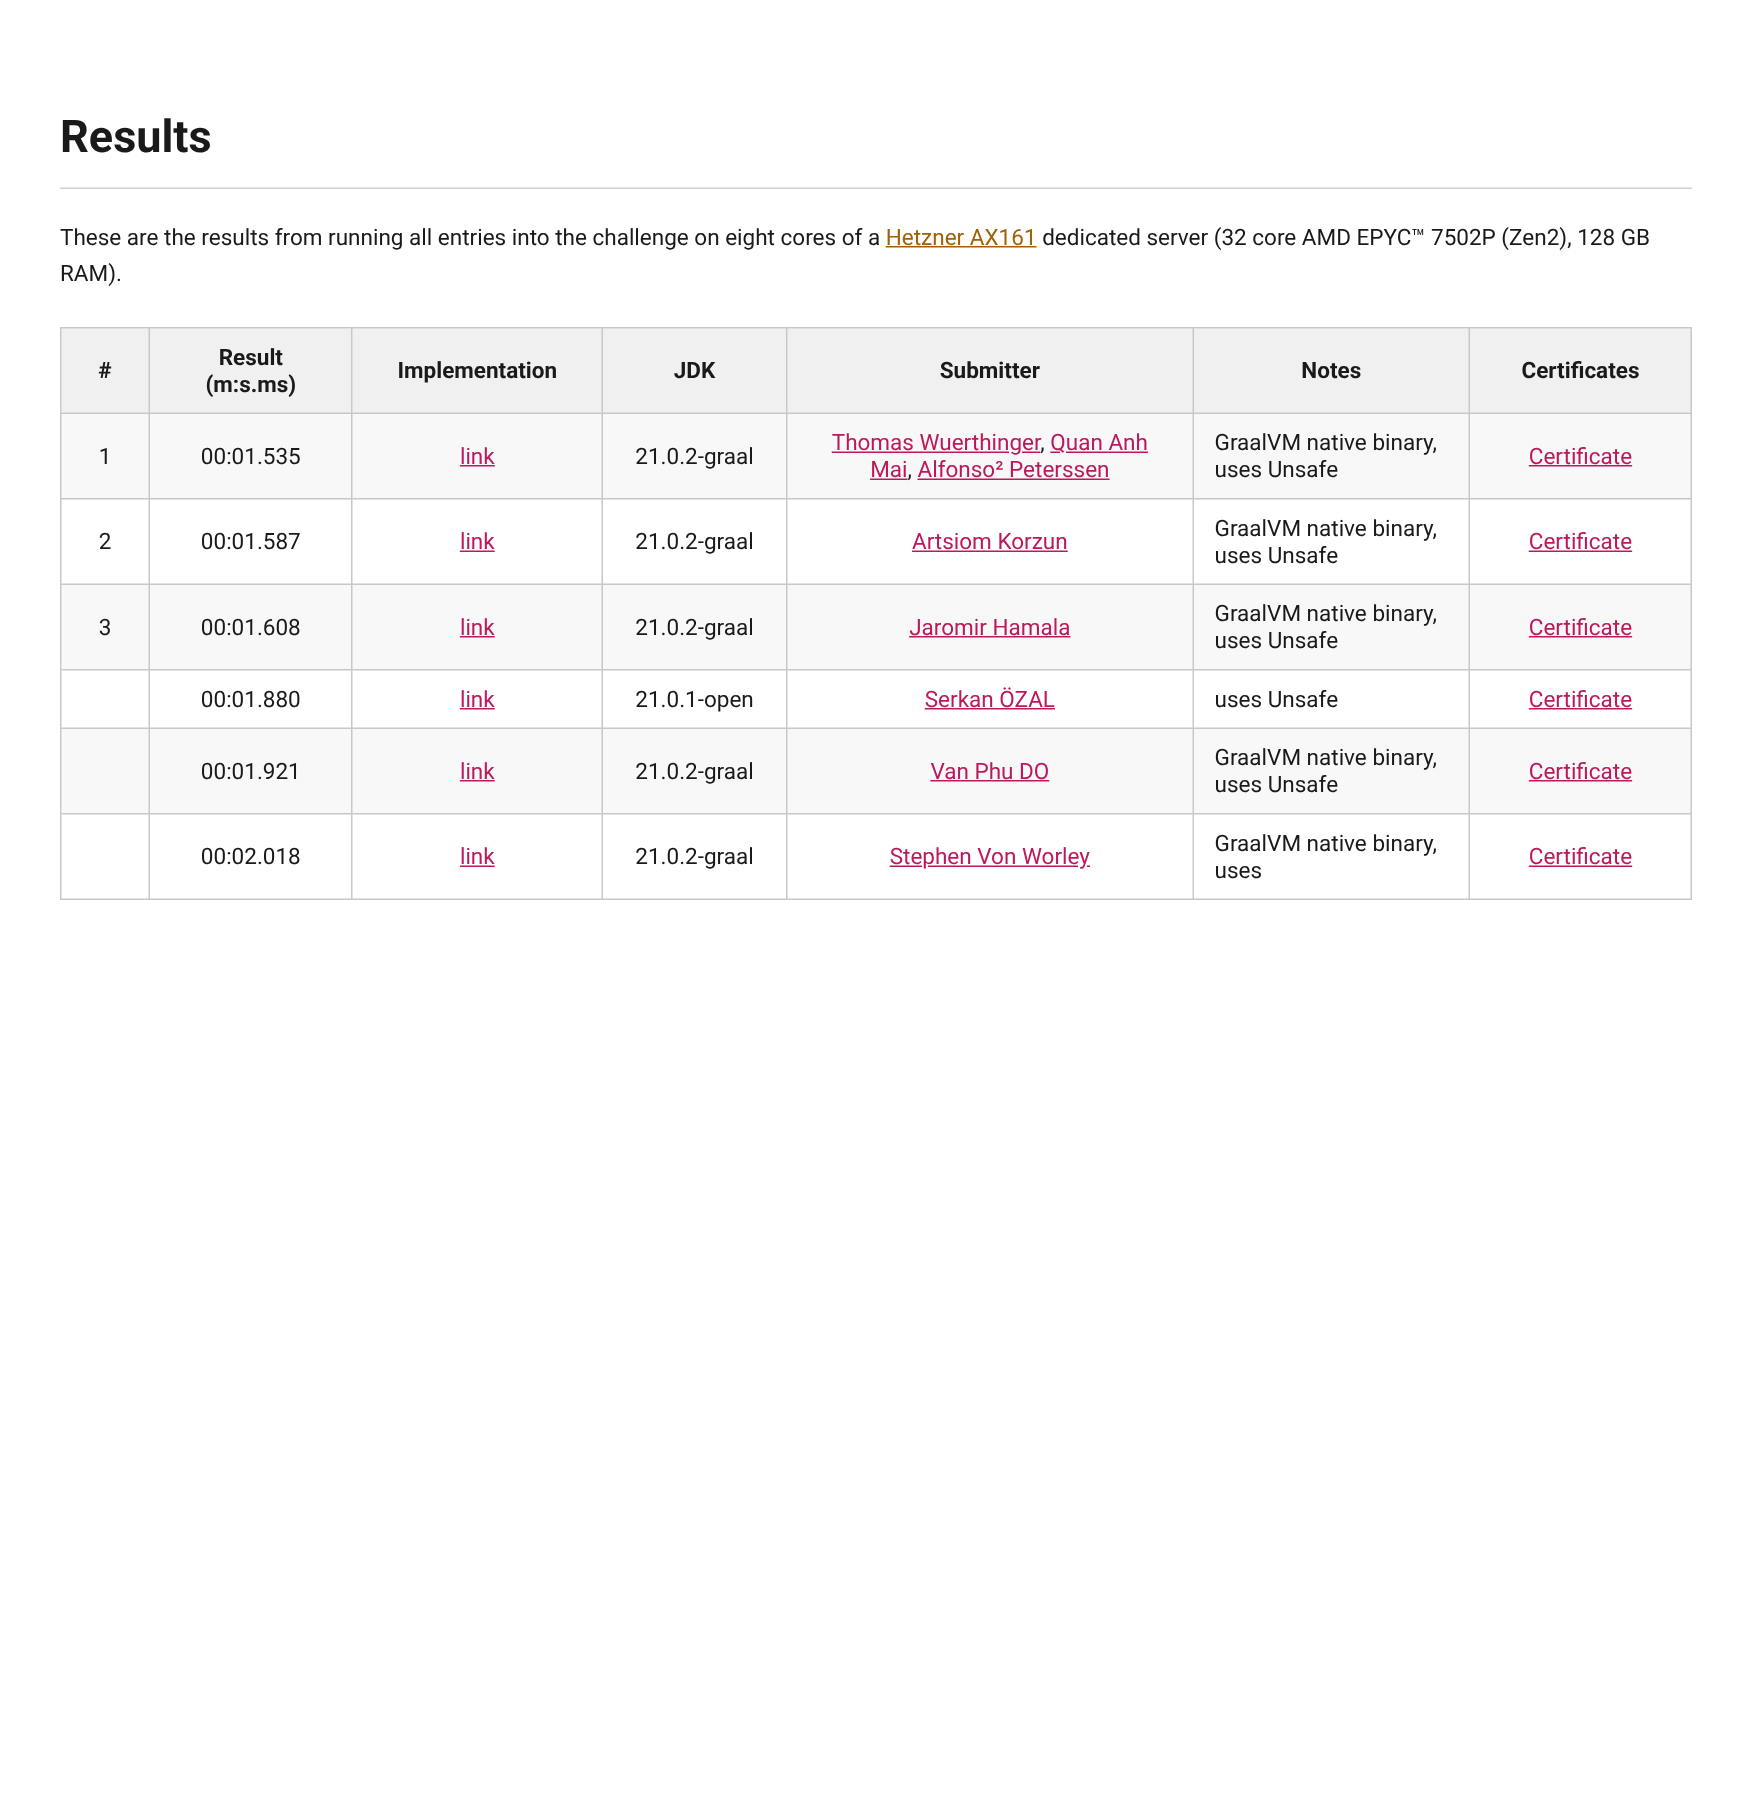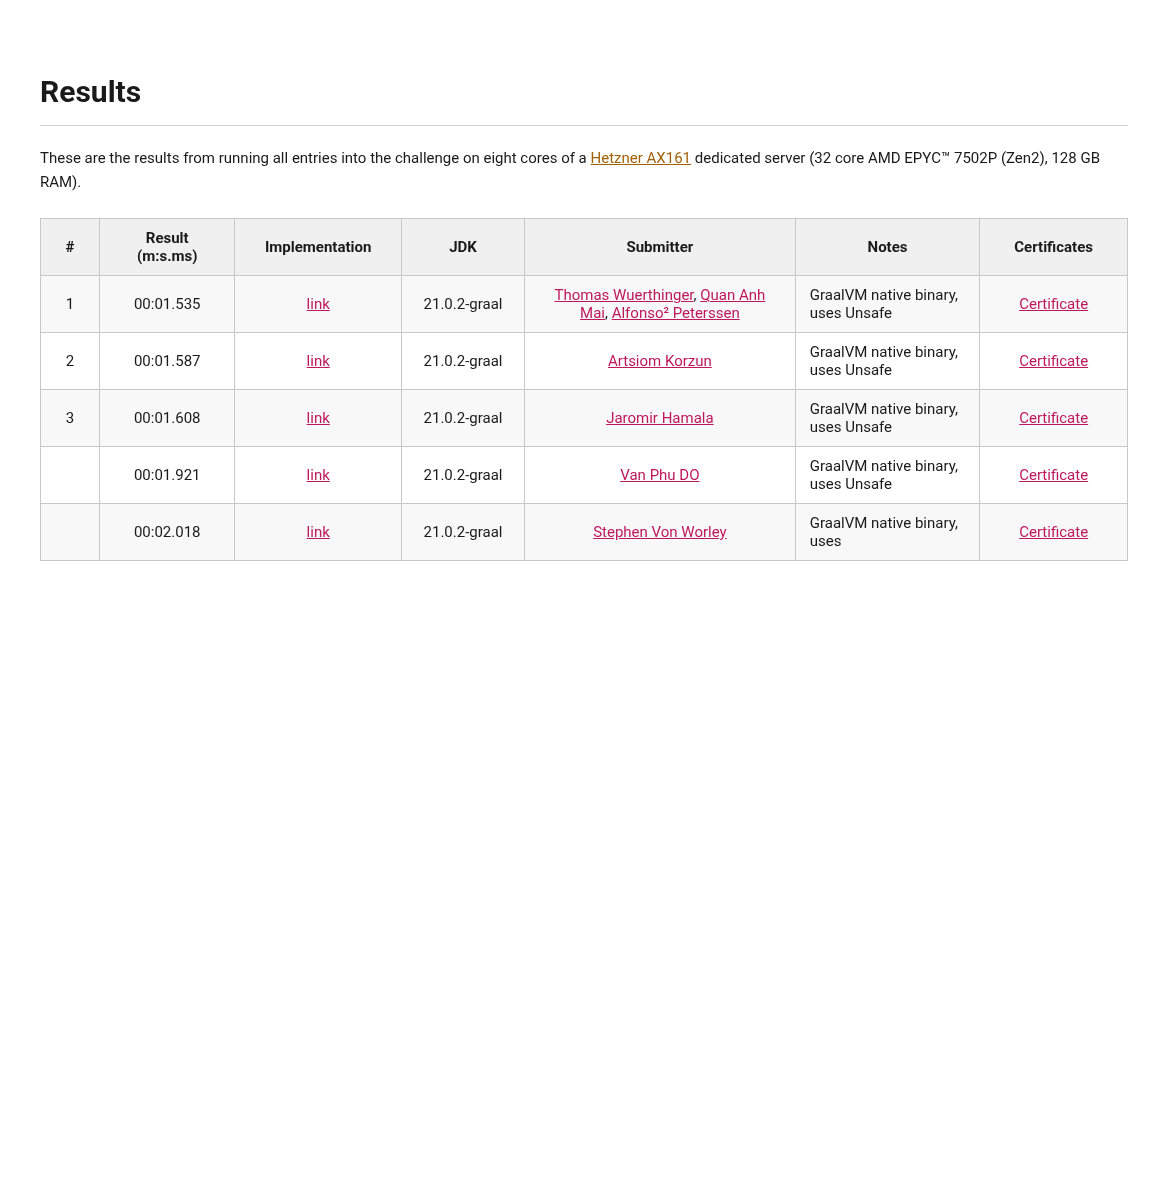--- a/index.html
+++ b/index.html
@@ -132,20 +132,29 @@
         <td>3</td>
         <td>00:01.608</td>
         <td><a class="table-link" href="#">link</a></td>
         <td>21.0.2-graal</td>
         <td><a class="table-link" href="#">Jaromir Hamala</a></td>
         <td class="notes-cell">GraalVM native binary, uses Unsafe</td>
         <td><a class="table-link" href="#">Certificate</a></td>
       </tr>
       <tr>
         <td></td>
+        <td>00:01.880</td>
+        <td><a class="table-link" href="#">link</a></td>
+        <td>21.0.1-open</td>
+        <td><a class="table-link" href="#">Serkan ÖZAL</a></td>
+        <td class="notes-cell">uses Unsafe</td>
+        <td><a class="table-link" href="#">Certificate</a></td>
+      </tr>
+      <tr>
+        <td></td>
         <td>00:01.921</td>
         <td><a class="table-link" href="#">link</a></td>
         <td>21.0.2-graal</td>
         <td><a class="table-link" href="#">Van Phu DO</a></td>
         <td class="notes-cell">GraalVM native binary, uses Unsafe</td>
         <td><a class="table-link" href="#">Certificate</a></td>
       </tr>
       <tr>
         <td></td>
         <td>00:02.018</td>

